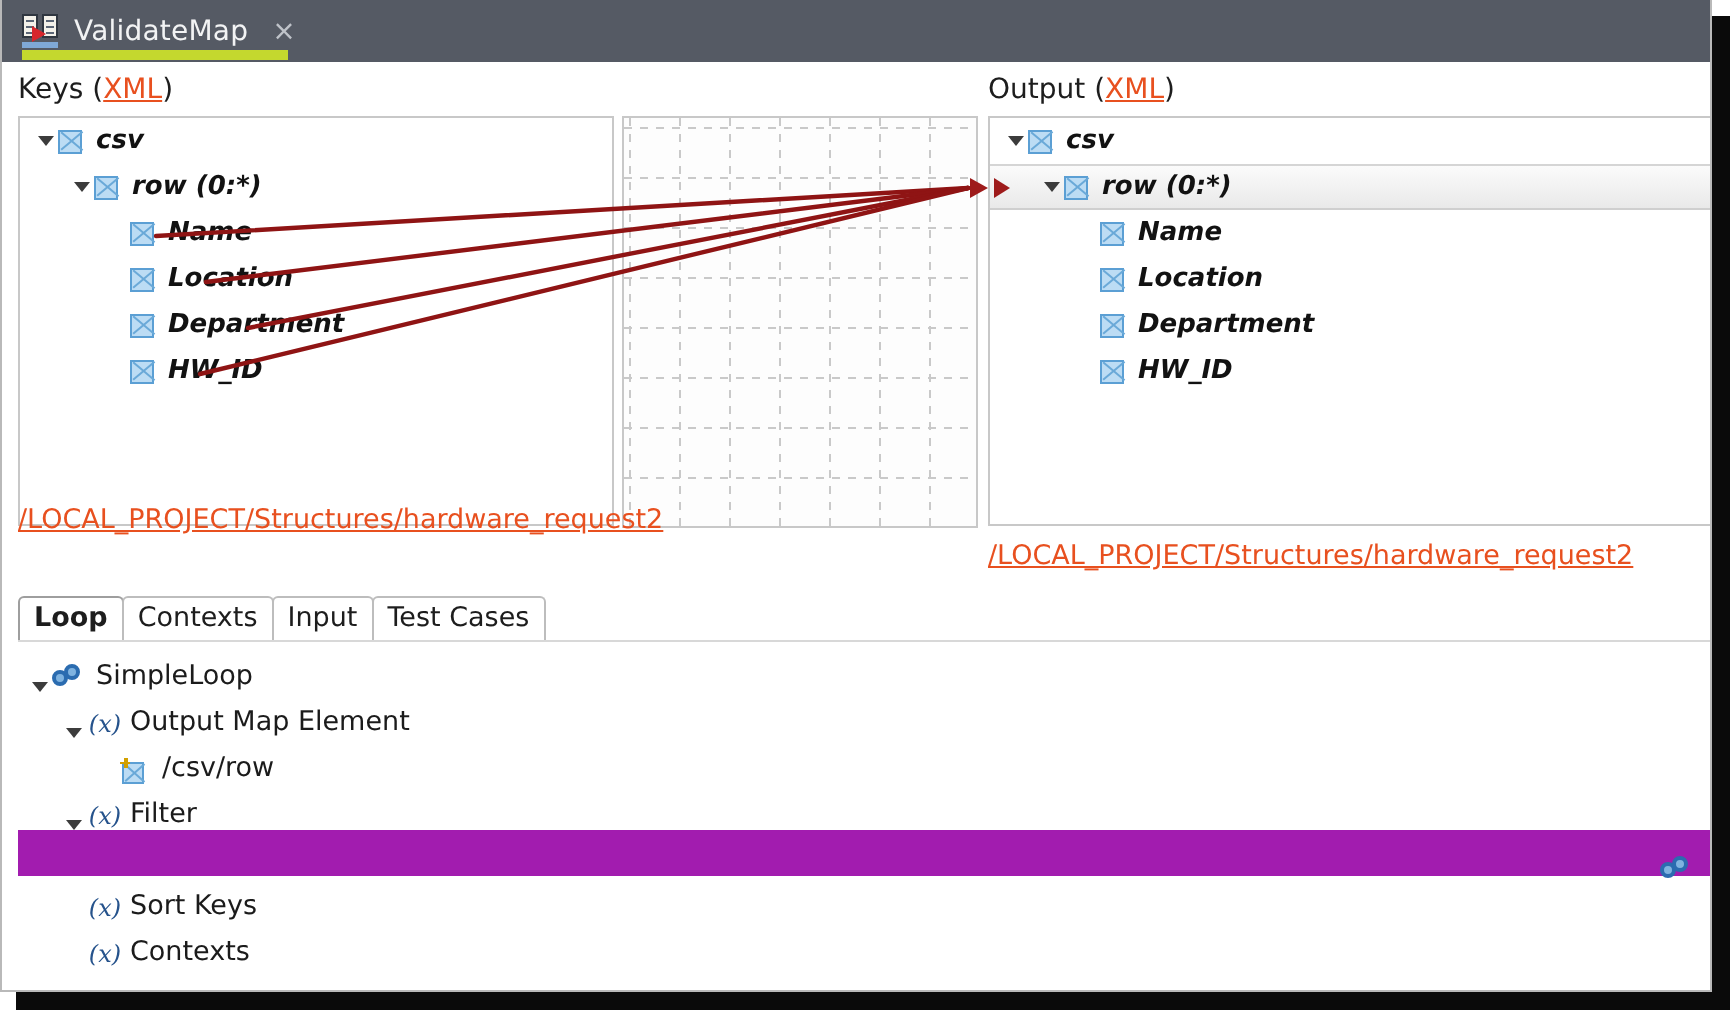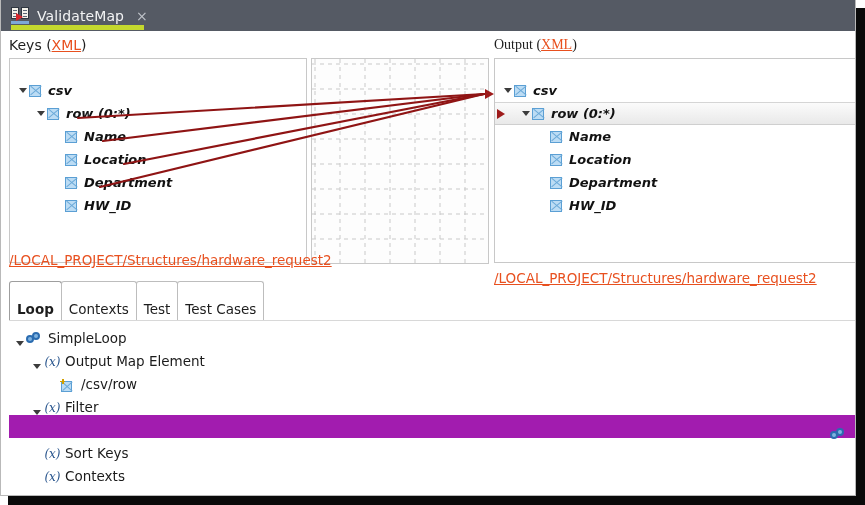--- a/index.html
+++ b/index.html
@@ -108,21 +108,21 @@
   #left-panel  { left: 8px;   top: 58px;  width: 298px; height: 205px; }
   #mid-panel   { left: 310px; top: 58px;  width: 178px; height: 206px; background: #fdfdfd; }
   #right-panel { left: 493px; top: 58px;  width: 362px; height: 205px; }
 
   
   .grid-bg {
     position: absolute; left: 0; top: 0; width: 100%; height: 100%;
   }
 
   
-  .tree { position: relative; margin-top: 20px; }
+  .tree { position: relative; }
   .trow {
     position: relative;
     height: 23px;
     display: flex; align-items: center;
     white-space: nowrap;
     font-size: 13px;
   }
   .trow.sel {
     background: linear-gradient(#fbfbfb, #e9e9e9);
     border-top: 1px solid #d5d5d5;
@@ -191,21 +191,21 @@
   #right-path { left: 493px; top: 270px; width: 362px; }
 
   
   .tabstrip {
     position: absolute; left: 8px; top: 298px;
     height: 22px;
     display: flex; align-items: flex-end;
   }
   .btab {
     font-size: 13.5px; color: #1d1d1d;
-    padding: 19px 7px 3px 7px;
+    padding: 2px 7px 3px 7px;
     border: 1px solid #bdbdbd;
     border-bottom: none;
     background: #ffffff;
     border-radius: 3px 3px 0 0;
     margin-right: -1px;
     line-height: 16px;
     cursor: pointer;
   }
   .btab.on { font-weight: bold; border-color: #9e9e9e; }
   .tabstrip-line {
@@ -326,21 +326,21 @@
         <span class="tab-title">ValidateMap</span>
         <span class="tab-close">×</span>
       </div>
       <div class="tab-underline"></div>
     </div>
 
     <div class="sec-label" style="left:8px; top:37px;">
       <span>Keys (</span><span class="lnk">XML</span><span>)</span>
     </div>
 
-    <div class="sec-label" style="left:493px; top:37px;font-family:Liberation Serif, serif;">
+    <div class="sec-label" style="left:493px; top:37px;">
       <span>Output (</span><span class="lnk">XML</span><span>)</span>
     </div>
 
     <div class="panel" id="left-panel">
       <div class="tree" id="input-tree">
           <div class="trow" style="padding-left: 6px;">
             <span class="twist"></span>
             <span class="cbx"></span>
             <span class="tlabel">csv</span>
           </div>
@@ -427,21 +427,21 @@
           </div>
         </div>
     </div>
 
     <div class="pathlink" id="left-path">/LOCAL_PROJECT/Structures/hardware_request2</div>
     <div class="pathlink" id="right-path">/LOCAL_PROJECT/Structures/hardware_request2</div>
 
     <div class="tabstrip" id="tabstrip">
         <div class="btab on">Loop</div>
         <div class="btab">Contexts</div>
-        <div class="btab">Test</div>
+        <div class="btab">Input</div>
         <div class="btab">Test Cases</div>
       </div>
     <div class="tabstrip-line"></div>
 
     <div id="bottom-tree">
         <div class="brow" style="padding-left: 4px;">
           <span class="btwist"></span>
           <span class="ico-chain">
             <span class="a"></span>
             <span class="b"></span>

